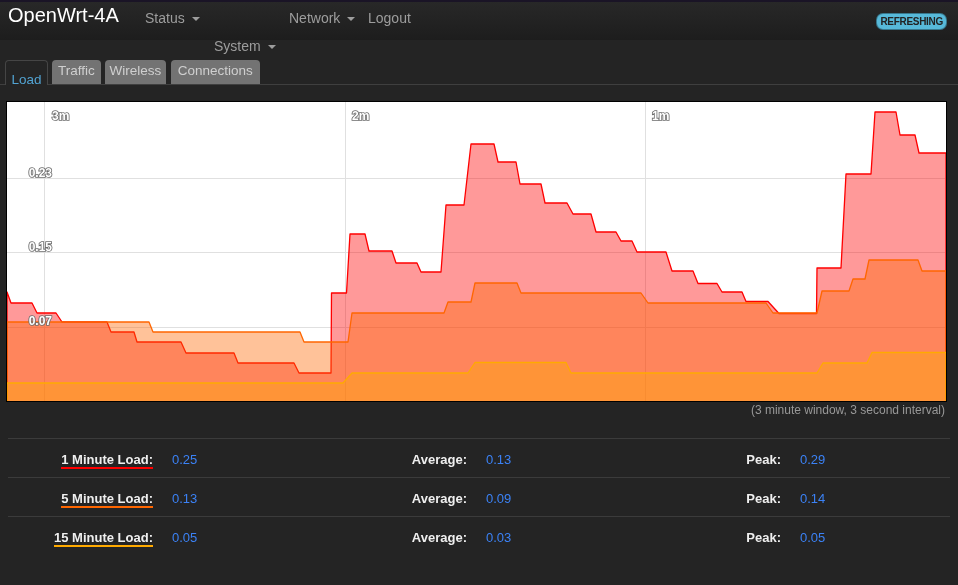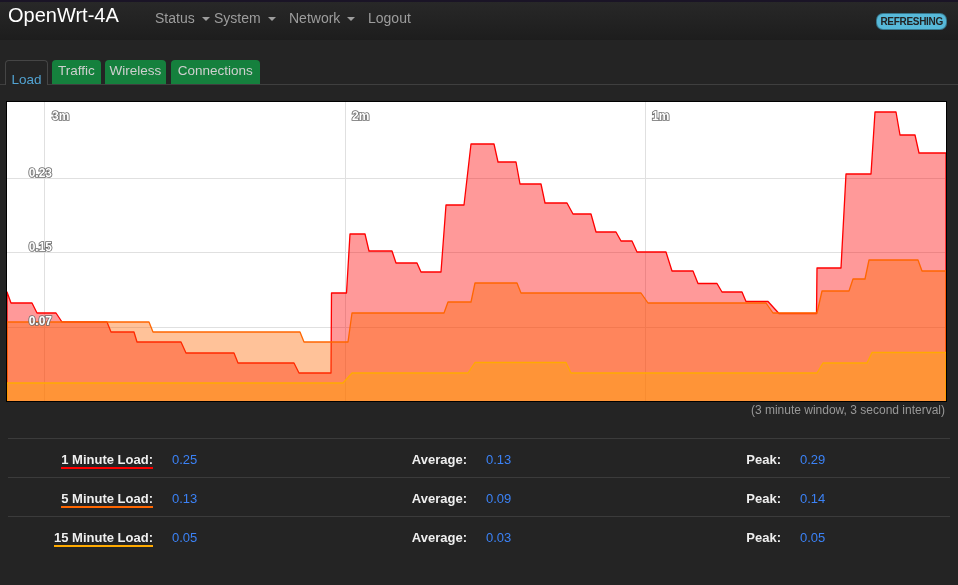--- a/index.html
+++ b/index.html
@@ -8,41 +8,41 @@
     background:linear-gradient(#282828,#1d1d1d); border-top:2px solid #1a1426; }
   #brand { position:absolute; left:8px; top:2px; font-size:20px; color:#fff; }
   .mi { position:absolute; top:8px; font-size:14px; color:#9d9d9d; }
   .caret { display:inline-block; width:0; height:0; border-left:4px solid transparent;
     border-right:4px solid transparent; border-top:4px solid #9d9d9d; margin-left:7px; vertical-align:2px;}
   #badge { position:absolute; right:11px; top:11px; background:#57b9d9; color:#222;
     font-size:10px; font-weight:bold; letter-spacing:-0.3px; padding:2px 3px; border-radius:7px; border:1px solid rgba(0,0,0,.35); }
   
   #tabline { position:absolute; left:0; top:84px; width:958px; height:1px; background:#3f3f3f; }
   .tab { position:absolute; top:60px; height:24px; font-size:13.5px; line-height:14px; text-align:center;
-    padding-top:4px; border-radius:4px 4px 0 0; color:#cfcfcf; background:#15803d; z-index:2;}
+    padding-top:4px; border-radius:4px 4px 0 0; color:#cfcfcf; background:#737373; z-index:2;}
   .tab.active { top:59.5px; height:25.5px; background:#242424; border:1px solid #454545; border-bottom:none; color:#52a3d2; padding-top:12px;}
   
   #graphbox { position:absolute; left:6px; top:101px; width:941px; height:301px;
     border:1px solid #000; background:#ffffff; }
   #caption { position:absolute; right:13px; top:403px; font-size:12px; color:#989898; }
   
   #tbl { position:absolute; left:8px; top:438px; width:942px; border-collapse:collapse; table-layout:fixed; }
   #tbl td { border-top:1px solid #3b3b3b; padding:13px 8px 9px 7px; font-size:13px; line-height:16px; color:#3b82f6; width:16.666%; }
   #tbl td.lab { text-align:right; font-weight:bold; color:#efefef; padding-right:12px; }
   #tbl strong { padding-bottom:0; }
   .u1 { border-bottom:2px solid #ff0000; }
   .u5 { border-bottom:2px solid #ff6600; }
   .u15 { border-bottom:2px solid #ffaa00; }
 </style>
 </head>
 <body>
 <div id="navbar">
   <span id="brand">OpenWrt-4A</span>
-  <span class="mi" style="left:155px;">Status<span class="caret"></span></span>
-  <span class="mi" style="left:214px;">System<span class="caret"></span></span>
+  <span class="mi" style="left:145px;">Status<span class="caret"></span></span>
+  <span class="mi" style="left:214px;margin-top:28px;">System<span class="caret"></span></span>
   <span class="mi" style="left:289px;">Network<span class="caret"></span></span>
   <span class="mi" style="left:368px;">Logout</span>
   <span id="badge">REFRESHING</span>
 </div>
 
 <div id="tabline"></div>
 <div class="tab active" style="left:5px; width:43px;">Load</div>
 <div class="tab" style="left:52px; width:49px;">Traffic</div>
 <div class="tab" style="left:105px; width:61px;">Wireless</div>
 <div class="tab" style="left:170.5px; width:89.5px;">Connections</div>

